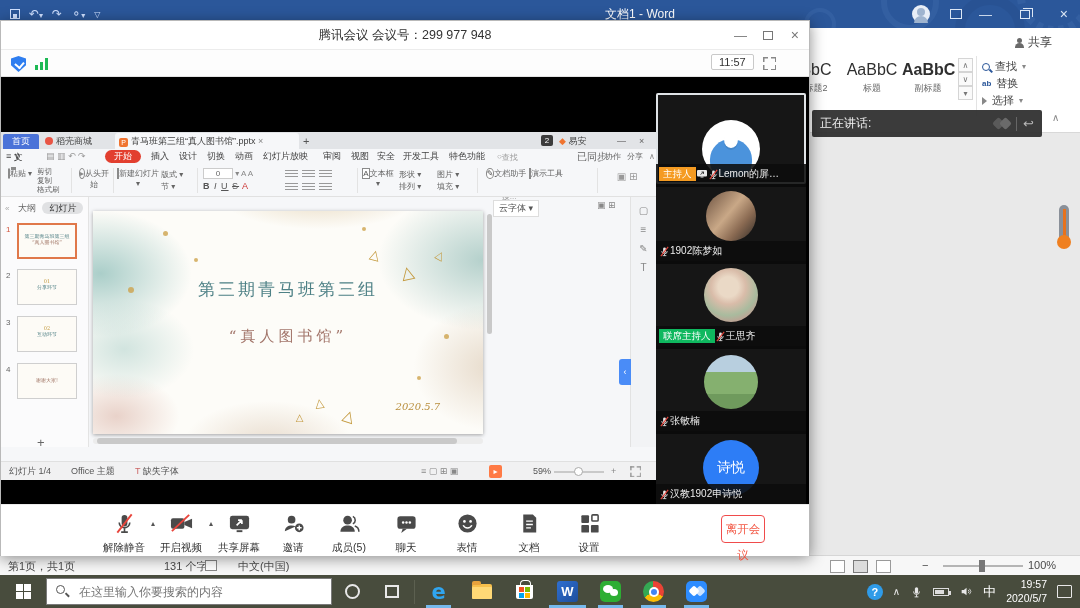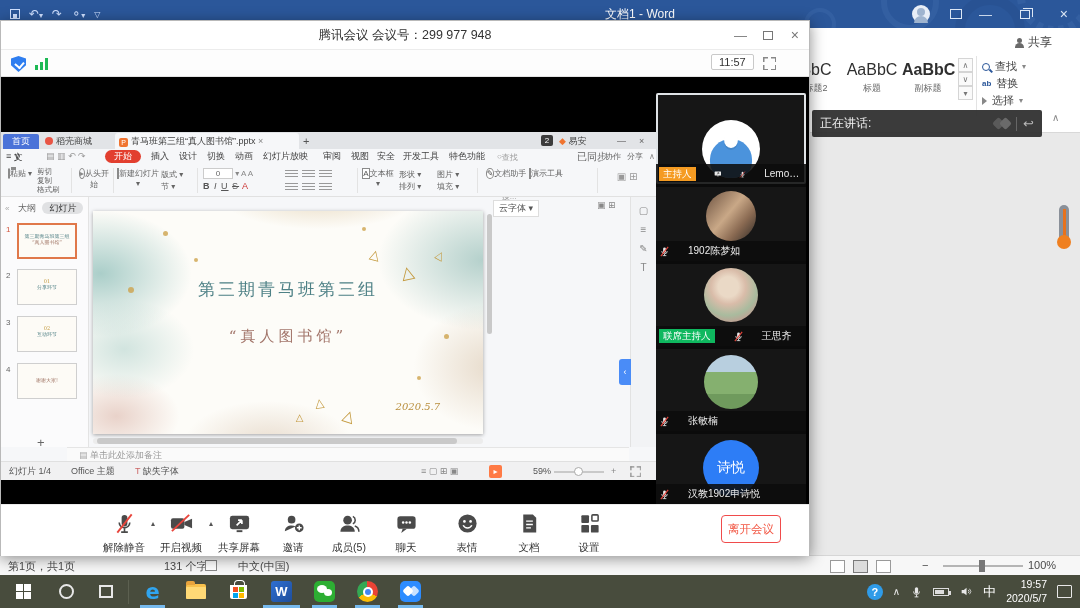--- a/index.html
+++ b/index.html
@@ -118,37 +118,37 @@
   .sl-knob{position:absolute;left:20px;top:-4px;width:9px;height:9px;border-radius:50%;background:#fff;border:1px solid #aaa;}
   .hscroll{position:absolute;left:92px;top:306px;width:390px;height:6px;background:#ececec;border-radius:3px;}
   .hscroll i{display:block;margin-left:4px;width:360px;height:6px;background:#c9c9c9;border-radius:3px;}
   .vscroll{position:absolute;left:486px;top:82px;width:5px;height:120px;background:#c9c9c9;border-radius:3px;}
   .cloudfont{position:absolute;left:492px;top:68px;background:#fff;border:1px solid #ddd;padding:1px 5px;font-size:9px;color:#555;}
   
   .plist{position:absolute;left:655px;top:72px;width:150px;height:411px;background:#0b0b0b;overflow:hidden;}
   .ptile{position:absolute;left:0;width:150px;background:#161616;}
   .ptile.speaking{box-shadow:inset 0 0 0 2px #dfe3e6;}
   .pava{position:absolute;left:50%;transform:translateX(-50%);border-radius:50%;overflow:hidden;}
-  .namebar{position:absolute;left:0;bottom:0;width:100%;height:20px;background:rgba(12,12,12,.88);display:flex;align-items:center;gap:18px;padding:0 3px;color:#ececec;font-size:10px;white-space:nowrap;overflow:hidden;}
+  .namebar{position:absolute;left:0;bottom:0;width:100%;height:20px;background:rgba(12,12,12,.88);display:flex;align-items:center;gap:0;padding:0 3px;color:#ececec;font-size:10px;white-space:nowrap;overflow:hidden;}
   .badge{flex:none;font-size:9.5px;padding:2px 4px;line-height:1;color:#fff;}
   .badge.host{background:#f59b22;}
   .badge.cohost{background:#0fb85f;}
   .ava-dora{background:#fff;position:relative;}
   .ava-dora::before{content:'';position:absolute;left:14%;top:34%;width:72%;height:70%;border-radius:50% 50% 45% 45%;background:#4b93dc;}
   .ava-dora::after{content:'';position:absolute;left:38%;top:20%;width:24%;height:30%;border-radius:50%;background:#fff;box-shadow:0 2px 0 rgba(0,0,0,.08);}
   .ava-photo1{background:linear-gradient(130deg,#6b5140 0%,#c9a887 45%,#8a6a52 70%,#2e2a26 100%);}
   .ava-photo2{background:radial-gradient(circle at 45% 35%, #ead9c6 0 22%, #d9bca9 38%, #a9bb9e 62%, #c7958f 85%, #b7a595);}
   .ava-photo3{background:linear-gradient(#b8cfdf 0 32%, #85b06f 32% 72%, #6f9a5d 72%);}
   .ava-blue{background:#2d7df6;display:flex;align-items:center;justify-content:center;color:#fff;font-size:14px;}
   
   .m-toolbar{position:absolute;left:0;top:483px;width:100%;height:52px;background:#fff;border-top:1px solid #ebebeb;}
   .tbtn{position:absolute;top:7px;width:64px;margin-left:-32px;text-align:center;color:#333;}
   .tbtn .lab{font-size:10.5px;margin-top:2px;display:block;}
   .caret{position:absolute;top:14px;font-size:8px;color:#555;}
-  .leave{position:absolute;left:720px;top:10px;width:60px;height:28px;border:1px solid #f04b4b;border-radius:4px;color:#f25643;font-size:11.5px;text-align:center;line-height:26px;background:#fff;}
+  .leave{position:absolute;left:720px;top:10px;width:44px;height:28px;border:1px solid #f04b4b;border-radius:4px;color:#f25643;font-size:11.5px;text-align:center;line-height:26px;background:#fff;}
   
   .taskbar{position:absolute;left:0;top:575px;width:1080px;height:33px;background:#484c3d;display:flex;align-items:center;color:#eee;}
   .startbtn{width:46px;height:33px;display:flex;align-items:center;justify-content:center;}
   .winlogo{width:15px;height:15px;display:grid;grid-template-columns:7px 7px;grid-template-rows:7px 7px;gap:1px;}
   .winlogo i{background:#fff;}
   .tb-search{position:relative;width:286px;height:27px;background:#fff;border:1px solid #7a7a7a;display:flex;align-items:center;padding-left:30px;}
   .tb-search input{border:none;outline:none;width:240px;font-size:12px;font-family:inherit;color:#333;background:transparent;}
   .tb-search .lens2{position:absolute;left:9px;top:6px;width:9px;height:9px;border:1.5px solid #555;border-radius:50%;}
   .tb-search .lens2::after{content:'';position:absolute;left:8px;top:8px;width:5px;height:1.5px;background:#555;transform:rotate(45deg);}
   .tb-ico{position:relative;width:43px;height:33px;display:flex;align-items:center;justify-content:center;}
@@ -434,23 +434,20 @@
       <div class="vscroll"></div>
 
       <div class="wstrip">
         <div style="margin-top:8px;">▢</div>
         <div style="margin-top:8px;">≡</div>
         <div style="margin-top:8px;">✎</div>
         <div style="margin-top:8px;">T</div>
         <div class="bluetab">‹</div>
       </div>
 
-      <div class="wnotes">
-        <span style="margin-left:12px;color:#aaa;">▤</span> <span>单击此处添加备注</span>
-      </div>
 
       <div class="wstatus">
         <span style="position:absolute;left:8px;">幻灯片 1/4</span>
         <span style="position:absolute;left:70px;">Office 主题</span>
         <span style="position:absolute;left:134px;"><span style="color:#c66;">T</span> <span>缺失字体</span></span>
         <span style="position:absolute;left:420px;color:#888;">≡ ▢ ⊞ ▣</span>
         <span class="wps-play">▸</span>
         <span style="position:absolute;left:532px;">59%</span>
         <span style="position:absolute;left:540px;color:#888;">−</span>
         <span class="sl-track">
@@ -612,20 +609,24 @@
   </div>
 
   <div class="taskbar">
     <div class="startbtn">
       <span class="winlogo">
           <i></i>
           <i></i>
           <i></i>
           <i></i>
         </span>
+    </div>
+    <div class="tb-search">
+      <span class="lens2"></span>
+      <input readonly="" placeholder="在这里输入你要搜索的内容" style="">
     </div>
     <div class="tb-ico" style="width:40px;">
       <span style="width:15px;height:15px;border:2px solid #e8e8e8;border-radius:50%;display:inline-block;"></span>
     </div>
     <div class="tb-ico" style="width:40px;">
       <span style="width:14px;height:13px;border:2px solid #e8e8e8;display:inline-block;"></span>
     </div>
     <span style="width:1px;height:24px;background:#5c6050;margin:0 2px;"></span>
     <div class="tb-ico">
         <span class="edge-e">e</span>

